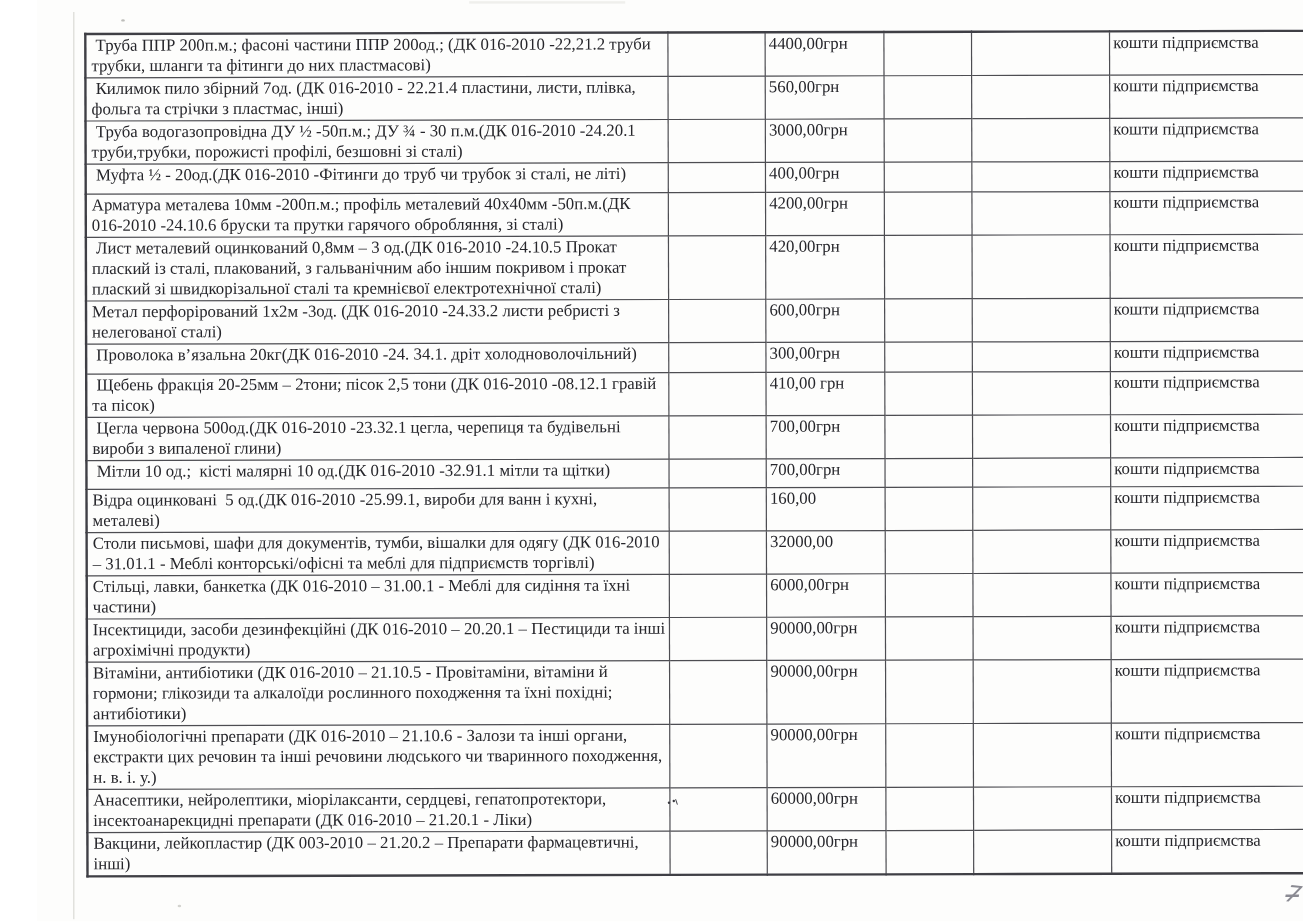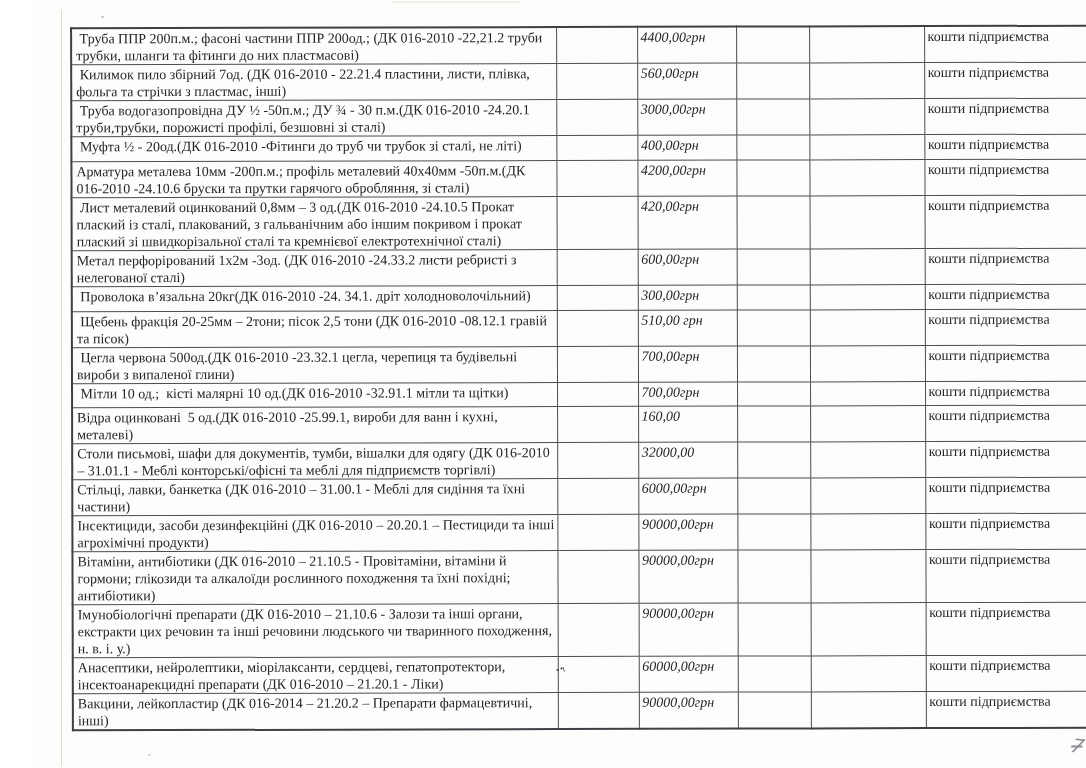--- a/index.html
+++ b/index.html
@@ -48,21 +48,21 @@
   }
   table.doc-table { border: 2px solid #3f3f45; }
   td {
     vertical-align: top;
     font-size: 14px;
     line-height: 17px;
     padding: 1px 2px 0 3px;
     overflow: hidden;
   }
   td.c-desc  { white-space: pre-wrap; padding-left: 4px; }
-  td.c-price { white-space: pre-wrap; font-style: italic; }
+  td.c-price { white-space: pre-wrap; }
   td.c-fund  { }
 
   .correction-mark {
     position: absolute;
     left: 524px; top: 659px;
     width: 10px; height: 7px;
     pointer-events: none;
   }
   .page-number {
     position: absolute;
@@ -162,21 +162,21 @@
           <td class="c-desc"> Проволока в’язальна 20кг(ДК 016-2010 -24. 34.1. дріт холодноволочільний)</td>
           <td class="c-empty"></td>
           <td class="c-price">300,00грн</td>
           <td class="c-empty"></td>
           <td class="c-empty"></td>
           <td class="c-fund">кошти підприємства</td>
         </tr>
         <tr style="height: 36px;">
           <td class="c-desc"> Щебень фракція 20-25мм – 2тони; пісок 2,5 тони (ДК 016-2010 -08.12.1 гравій та пісок)</td>
           <td class="c-empty"></td>
-          <td class="c-price">510,00 грн</td>
+          <td class="c-price">410,00 грн</td>
           <td class="c-empty"></td>
           <td class="c-empty"></td>
           <td class="c-fund">кошти підприємства</td>
         </tr>
         <tr style="height: 36px;">
           <td class="c-desc"> Цегла червона 500од.(ДК 016-2010 -23.32.1 цегла, черепиця та будівельні вироби з випаленої глини)</td>
           <td class="c-empty"></td>
           <td class="c-price">700,00грн</td>
           <td class="c-empty"></td>
           <td class="c-empty"></td>
@@ -240,21 +240,21 @@
         </tr>
         <tr style="height: 36px;">
           <td class="c-desc">Анасептики, нейролептики, міорілаксанти, сердцеві, гепатопротектори, інсектоанарекцидні препарати (ДК 016-2010 – 21.20.1 - Ліки)</td>
           <td class="c-empty"></td>
           <td class="c-price">60000,00грн</td>
           <td class="c-empty"></td>
           <td class="c-empty"></td>
           <td class="c-fund">кошти підприємства</td>
         </tr>
         <tr style="height: 35px;">
-          <td class="c-desc">Вакцини, лейкопластир (ДК 016-2014 – 21.20.2 – Препарати фармацевтичні, інші)</td>
+          <td class="c-desc">Вакцини, лейкопластир (ДК 003-2010 – 21.20.2 – Препарати фармацевтичні, інші)</td>
           <td class="c-empty"></td>
           <td class="c-price">90000,00грн</td>
           <td class="c-empty"></td>
           <td class="c-empty"></td>
           <td class="c-fund">кошти підприємства</td>
         </tr>
       </tbody>
   </table>
 
   <div class="correction-mark">

